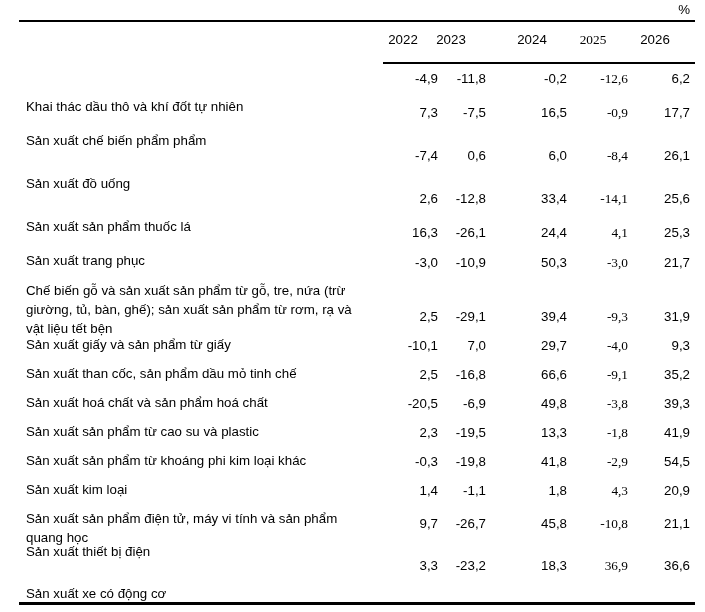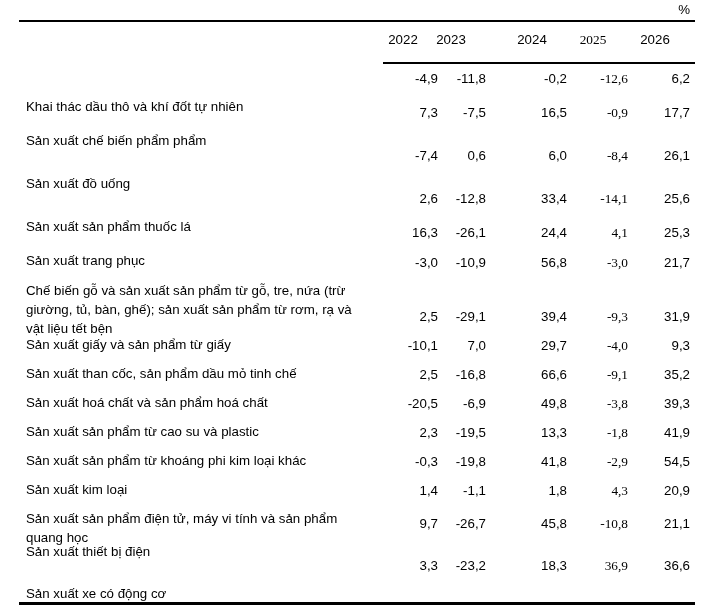--- a/index.html
+++ b/index.html
@@ -94,21 +94,21 @@
     <div class="val c1">-26,1</div>
     <div class="val c2">24,4</div>
     <div class="val c3">4,1</div>
     <div class="val c4">25,3</div>
   </div>
 
   <div class="row r6">
     <div class="label">Chế biến gỗ và sản xuất sản phẩm từ gỗ, tre, nứa (trừ giường, tủ, bàn, ghế); sản xuất sản phẩm từ rơm, rạ và vật liệu tết bện</div>
     <div class="val c0">-3,0</div>
     <div class="val c1">-10,9</div>
-    <div class="val c2">56,8</div>
+    <div class="val c2">50,3</div>
     <div class="val c3">-3,0</div>
     <div class="val c4">21,7</div>
   </div>
 
   <div class="row r7">
     <div class="label">Sản xuất giấy và sản phẩm từ giấy</div>
     <div class="val c0">2,5</div>
     <div class="val c1">-29,1</div>
     <div class="val c2">39,4</div>
     <div class="val c3">-9,3</div>

